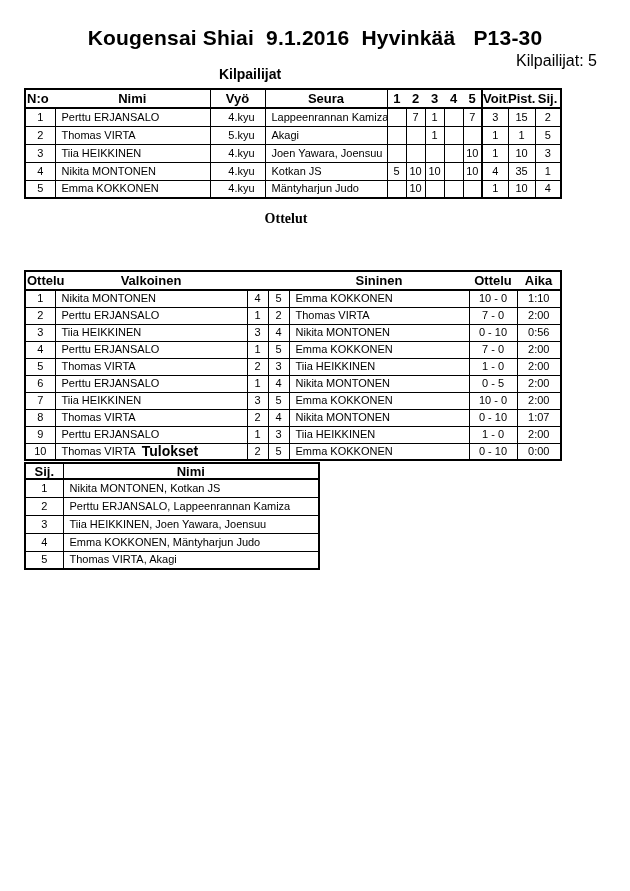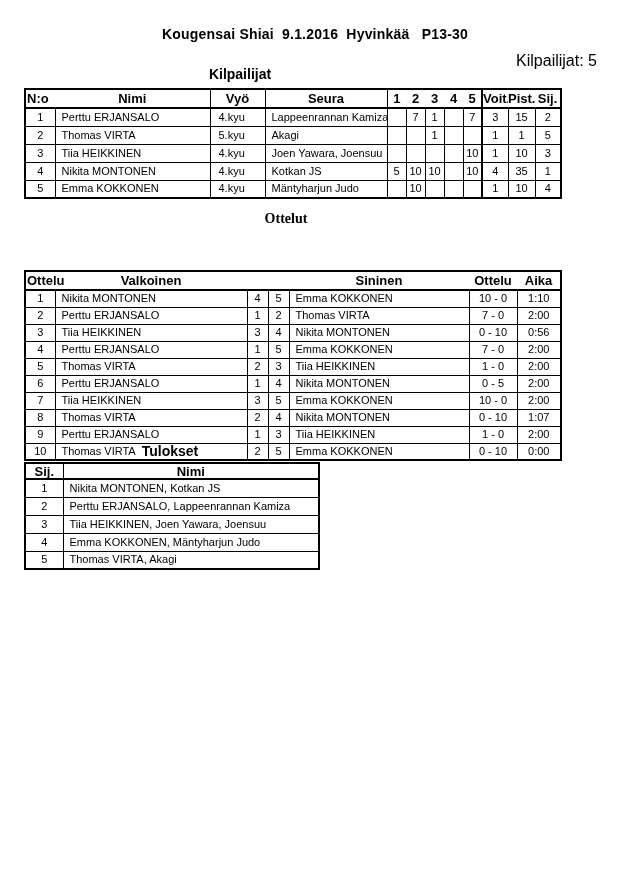--- a/index.html
+++ b/index.html
@@ -5,32 +5,32 @@
   * { box-sizing: border-box; margin: 0; padding: 0; }
   html, body { background: #ffffff; }
   body {
     width: 630px; height: 891px;
     position: relative;
     font-family: "Liberation Sans", sans-serif;
     color: #000000;
   }
   .title {
     position: absolute; top: 26px; left: 0; width: 630px;
-    text-align: center; font-size: 14px; font-weight: bold;
+    text-align: center; font-size: 21px; font-weight: bold;
     white-space: pre; letter-spacing: 0.2px;
   }
   .count-label {
     position: absolute; top: 52px; right: 33px;
     font-size: 16px; font-weight: normal; white-space: nowrap;
   }
   .section-heading {
     position: absolute; transform: translateX(-50%);
     font-size: 14px; font-weight: bold; white-space: nowrap;
   }
-  #h-kilpailijat { left: 240px; top: 66px; }
+  #h-kilpailijat { left: 250px; top: 66px; }
   #h-ottelut     { left: 286px; top: 211px; font-family: Liberation Serif, serif; }
   #h-tulokset    { left: 170px; top: 443px; }
 
   table {
     position: absolute;
     border-collapse: collapse; table-layout: fixed;
     border: 2px solid #000; font-size: 11px; line-height: 13px;
   }
   #t-competitors { left: 24px; top: 88px;  width: 536px; }
   #t-matches     { left: 24px; top: 232px; width: 536px; margin-top: 38px; }
@@ -44,21 +44,21 @@
   td {
     border: 1px solid #000; height: 18px;
     white-space: nowrap; overflow: hidden;
     vertical-align: middle; padding: 0;
   }
   #t-matches td { height: 17px; }
   #t-results th { height: 16px; }
 
   .c  { text-align: center; }
   .l  { text-align: left; padding-left: 6px; }
-  .belt { text-align: left; padding-left: 8px; }
+  .belt { text-align: center; padding-left: 8px; }
   .hl { text-align: left; padding-left: 1px; overflow: visible; }
   .br1 { border-right: 1px solid #000; }
   .br2 { border-right: 2px solid #000; }
 </style>
 </head>
 <body>
 
 <div class="title">Kougensai Shiai  9.1.2016  Hyvinkää   P13-30</div>
 <div class="count-label">Kilpailijat: 5</div>
 

